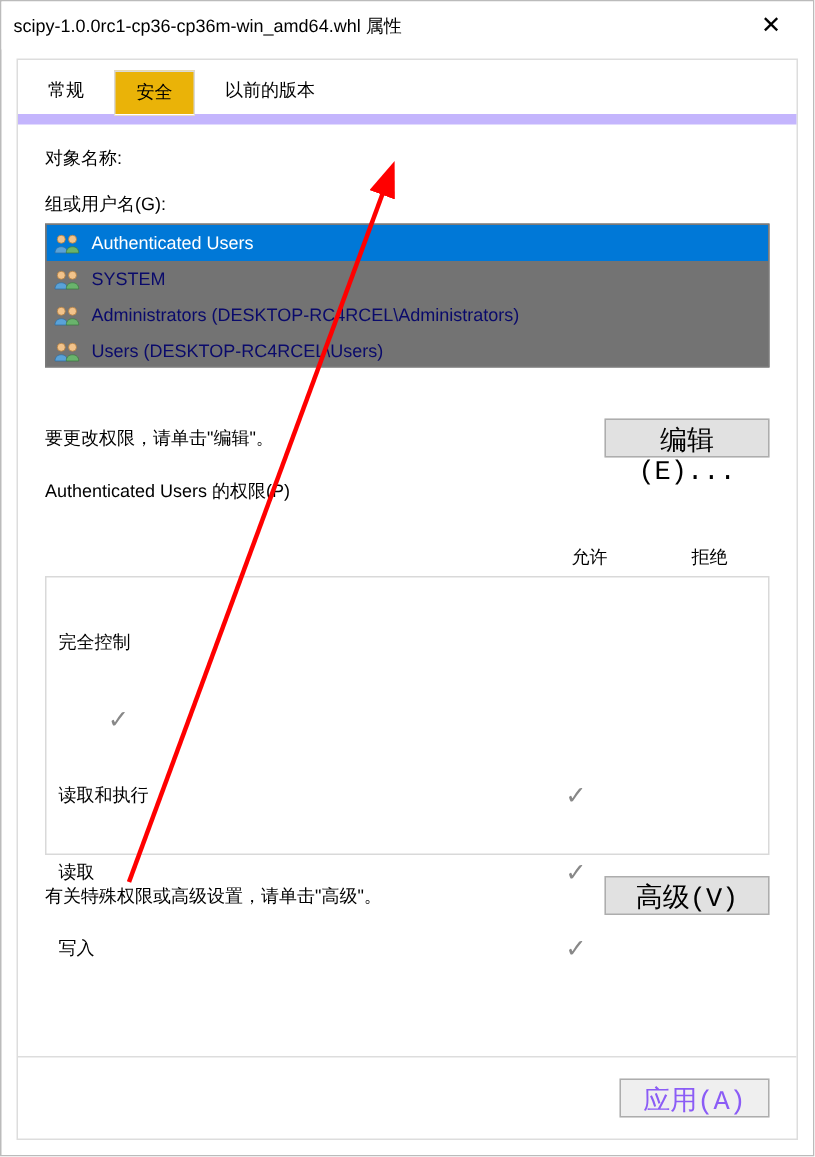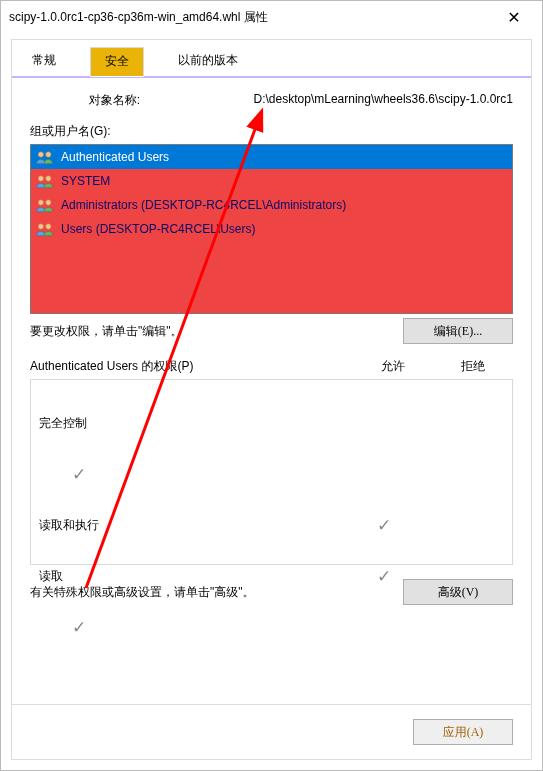--- a/index.html
+++ b/index.html
@@ -48,23 +48,23 @@
     margin: 6px 10px 10px 10px;
     border: 1px solid #ddd;
     flex: 1;
     display: flex;
     flex-direction: column;
     background: #fff;
     position: relative;
   }
   .tab-strip {
     display: flex;
-    gap: 20px;
+    gap: 6px;
     padding: 6px 6px 0 6px;
-    border-bottom: 2px solid #c4b5fd;
+    border-bottom: 7px solid #c4b5fd;
   }
   .tab {
     padding: 5px 14px 6px;
     font-size: 12px;
     color: #000;
     cursor: pointer;
     position: relative;
     top: 1px;
   }
   .tab.active {
@@ -73,31 +73,30 @@
     background: #eab308;
   }
   .body-area {
     padding: 14px 18px 8px 18px;
     flex: 1;
     overflow: hidden;
   }
   .row {
     display: flex;
     margin-bottom: 14px;
-    text-align: right;
   }
   .row .lbl { width: 110px; }
   .row .val { flex: 1; }
   .group-label { margin-bottom: 4px; }
   .users-list {
     border: 1px solid #7a7a7a;
-    height: 170px;
-    background: #ef4444;
+    height: 96px;
+    background: #737373;
     overflow: hidden;
-    margin-bottom: 4px;
+    margin-bottom: 34px;
   }
   .user-row {
     display: flex;
     align-items: center;
     height: 24px;
     padding: 0 4px;
     gap: 6px;
     font-size: 12px;
     color: #0a0a6b;
   }
@@ -112,36 +111,36 @@
   }
   .edit-row {
     display: flex;
     align-items: center;
     margin-bottom: 14px;
   }
   .edit-row .txt { flex: 1; }
   .win-btn {
     width: 110px;
     height: 26px;
-    font-size: 12px;
-    font-family: Liberation Serif, serif;
+    font-size: 18px;
+    font-family: Liberation Mono, monospace;
     border: 1px solid #adadad;
     background: #e1e1e1;
     cursor: pointer;
   }
   .win-btn:disabled {
-    color: #a16207;
+    color: #8b5cf6;
     background: #efefef;
   }
   .perm-header {
     display: flex;
     margin-bottom: 4px;
   }
   .perm-header .phname { flex: 1; }
-  .perm-header .phallow, .perm-header .phdeny { width: 80px; text-align: center; }
+  .perm-header .phallow, .perm-header .phdeny { width: 80px; text-align: center; margin-top: 44px; }
   .perm-list {
     border: 1px solid #d9d9d9;
     height: 186px;
     padding: 6px 8px 0 8px;
     margin-bottom: 14px;
   }
   .perm-row {
     display: flex;
     height: 28px;
     align-items: center;
@@ -188,21 +187,20 @@
     <div class="tab-strip">
       <div class="tab"><span>常规</span></div>
       <div class="tab active"><span>安全</span></div>
       <div class="tab"><span>以前的版本</span></div>
     </div>
 
     <div class="body-area">
 
       <div class="row">
         <span class="lbl">对象名称:</span>
-        <span class="val">D:\desktop\mLearning\wheels36.6\scipy-1.0.0rc1</span>
       </div>
 
       <div class="group-label">组或用户名(G):</div>
 
       <div class="users-list" id="users-list">
           <div class="user-row selected">
             <svg class="user-icon" viewBox="0 0 24 18">
               <circle cx="7" cy="6" r="3.2" fill="#f2c38b" stroke="#b07b3b" stroke-width="0.6"></circle>
               <path d="M2 17c0-4 3-5 5-5s5 1 5 5z" fill="#5aa2d8" stroke="#2f6fa3" stroke-width="0.6"></path>
               <circle cx="16" cy="6" r="3.2" fill="#f2c38b" stroke="#b07b3b" stroke-width="0.6"></circle>
@@ -264,20 +262,21 @@
             <span class="pname">读取和执行</span>
             <span class="pallow">✓</span>
             <span class="pdeny"></span>
           </div>
           <div class="perm-row">
             <span class="pname">读取</span>
             <span class="pallow">✓</span>
             <span class="pdeny"></span>
           </div>
           <div class="perm-row">
+            <span class="pname">写入</span>
             <span class="pallow">✓</span>
             <span class="pdeny"></span>
           </div>
         </div>
 
       <div class="adv-row">
         <span class="txt">有关特殊权限或高级设置，请单击"高级"。</span>
         <button class="win-btn"><span>高级(V)</span></button>
       </div>
 

